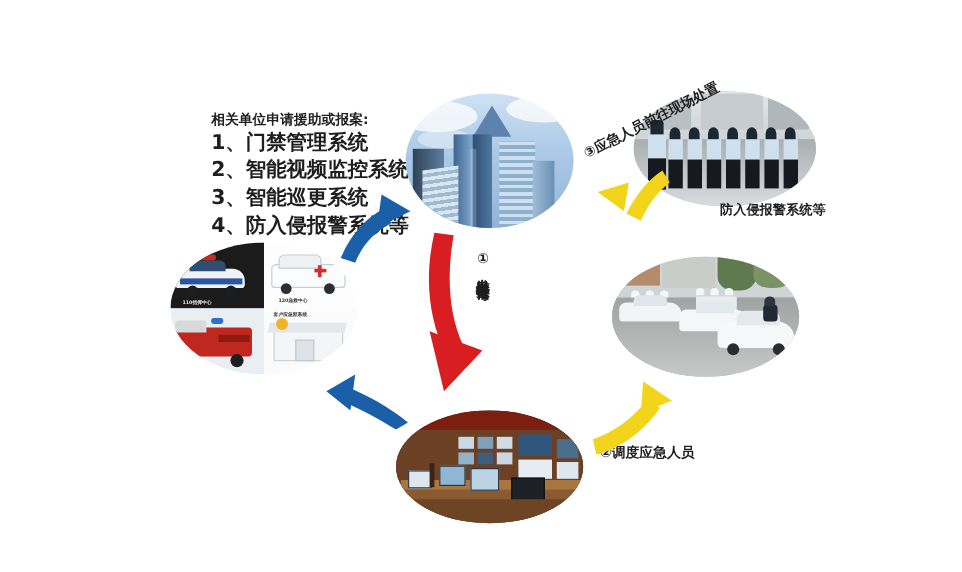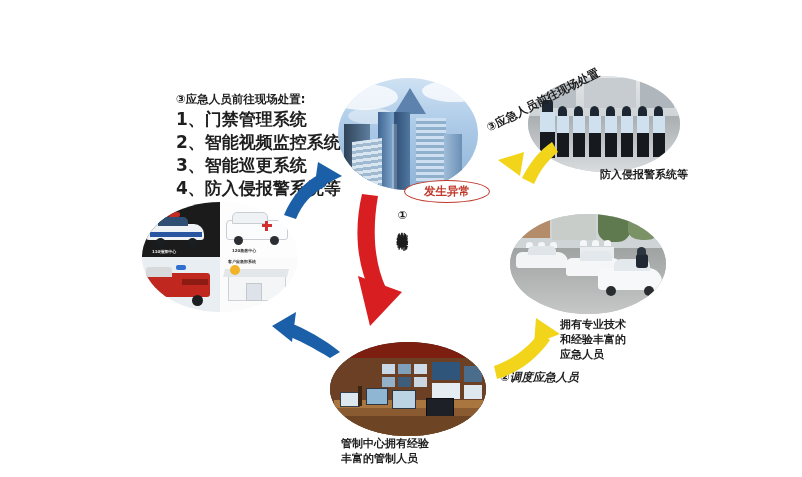--- a/index.html
+++ b/index.html
@@ -26,21 +26,21 @@
   .txt{position:absolute;color:#1e1e1e;font-weight:bold;white-space:pre;line-height:1.35;}
 
   .list-head{left:176px;top:92px;font-size:11.5px;}
   .list-items{left:176px;top:108px;font-size:17px;}
 
   .cap-guards{left:600px;top:168px;font-size:11px;}
   .cap-resp{left:560px;top:318px;font-size:11px;}
   .cap-ctrl{left:341px;top:437px;font-size:11px;}
   .cap-notify{left:130px;top:336px;font-size:11px;}
 
-  .step2{left:500px;top:370px;font-size:11.5px;font-style:italic;}
+  .step2{left:500px;top:370px;font-size:11.5px;}
 
   
   .step3{
     left:484px;top:122px;font-size:11.5px;
     transform:rotate(-27deg);transform-origin:left top;
   }
 
   
   .step1{
     left:396px;top:208px;font-size:11.5px;
@@ -86,21 +86,21 @@
   #arrows{position:absolute;left:0;top:0;width:802px;height:477px;pointer-events:none;}
 
   .mini-cap{position:absolute;font-size:4px;color:#333;font-weight:bold;white-space:nowrap;}
 </style>
 </head>
 <body>
 
 <div id="stage">
 
 
-  <div class="txt list-head">③应急人员前往现场处置:</div>
+  <div class="txt list-head">相关单位申请援助或报案:</div>
   <div class="txt list-items">1、门禁管理系统
 2、智能视频监控系统
 3、智能巡更系统
 4、防入侵报警系统等</div>
 
   <div class="photo ph-building">
     <div class="sky-cloud" style="left:-10px;top:6px;width:70px;height:26px;"></div>
     <div class="sky-cloud" style="left:84px;top:2px;width:64px;height:22px;"></div>
     <div class="sky-cloud" style="left:10px;top:30px;width:46px;height:16px;opacity:.55;"></div>
 
@@ -118,21 +118,20 @@
     <div class="shape" style="left:14px;top:62px;width:30px;height:50px;
          background:repeating-linear-gradient(180deg,#d8e6f2 0px,#d8e6f2 3px,#9fb9d1 3px,#9fb9d1 6px);
          transform:skewY(-8deg);"></div>
 
     <div class="shape" style="left:78px;top:40px;width:30px;height:72px;
          background:repeating-linear-gradient(180deg,#cddff0 0px,#cddff0 3px,#8fb0cd 3px,#8fb0cd 6px);"></div>
     <div class="shape" style="left:106px;top:56px;width:18px;height:56px;
          background:linear-gradient(90deg,#9fbcd8,#6b90b5);"></div>
   </div>
 
-  <div class="badge">发生异常</div>
 
   <div class="photo ph-guards">
     <div class="shape" style="left:0;top:0;width:152px;height:40px;background:linear-gradient(180deg,#e3e6e8,#cfd4d7);"></div>
     <div class="shape" style="left:8px;top:6px;width:40px;height:26px;background:#b9c0c5;"></div>
     <div class="shape" style="left:56px;top:2px;width:52px;height:30px;background:#c6ccd0;"></div>
     <div class="shape" style="left:112px;top:4px;width:34px;height:28px;background:#b0b7bc;"></div>
     <div class="shape" style="left:0;top:40px;width:152px;height:56px;background:linear-gradient(180deg,#a9aeb1,#d9dcde);"></div>
 
     <div class="shape" style="left:14px;top:24px;width:11px;height:14px;background:#1c2733;border-radius:3px 3px 0 0;"></div>
     <div class="shape" style="left:12px;top:36px;width:15px;height:20px;background:#cfe0ef;"></div>
@@ -181,23 +180,20 @@
     <div class="shape" style="left:18px;top:32px;width:28px;height:9px;background:#dfe5e9;border-radius:5px 5px 0 0;"></div>
     <div class="shape" style="left:56px;top:44px;width:58px;height:18px;background:#f4f6f7;border-radius:6px 12px 3px 3px;"></div>
     <div class="shape" style="left:70px;top:37px;width:32px;height:10px;background:#e2e8ec;border-radius:6px 6px 0 0;"></div>
     <div class="shape" style="left:88px;top:54px;width:64px;height:22px;background:#f6f8f9;border-radius:7px 14px 4px 4px;"></div>
     <div class="shape" style="left:104px;top:45px;width:36px;height:12px;background:#e3e9ed;border-radius:7px 7px 0 0;"></div>
     <div class="shape" style="left:96px;top:72px;width:10px;height:10px;background:#2a2d2f;border-radius:50%;"></div>
     <div class="shape" style="left:134px;top:72px;width:10px;height:10px;background:#2a2d2f;border-radius:50%;"></div>
     <div class="shape" style="left:126px;top:40px;width:12px;height:14px;background:#1f2833;border-radius:3px;"></div>
     <div class="shape" style="left:127px;top:33px;width:9px;height:8px;background:#2b3540;border-radius:50% 50% 0 0;"></div>
   </div>
-  <div class="txt cap-resp">拥有专业技术
-和经验丰富的
-应急人员</div>
   <div class="txt step2">②调度应急人员</div>
 
   <div class="photo ph-room">
     <div class="shape" style="left:0;top:0;width:156px;height:16px;background:#7d1f10;"></div>
     <div class="shape" style="left:0;top:16px;width:156px;height:48px;background:#6b4024;"></div>
     <div class="shape" style="left:0;top:64px;width:156px;height:30px;background:#8a5a30;"></div>
 
     <div class="shape" style="left:52px;top:22px;width:13px;height:10px;background:#c8d8e6;"></div>
     <div class="shape" style="left:68px;top:22px;width:13px;height:10px;background:#7fa0bb;"></div>
     <div class="shape" style="left:84px;top:22px;width:13px;height:10px;background:#cfdbe6;"></div>
@@ -210,22 +206,20 @@
     <div class="shape" style="left:134px;top:43px;width:18px;height:14px;background:#dfe7ee;"></div>
 
     <div class="shape" style="left:4px;top:58px;width:150px;height:8px;background:#a9763f;"></div>
     <div class="shape" style="left:10px;top:50px;width:18px;height:13px;background:#dce7ee;border:1px solid #33404d;"></div>
     <div class="shape" style="left:36px;top:46px;width:20px;height:15px;background:#8fb6d3;border:1px solid #2c3742;"></div>
     <div class="shape" style="left:62px;top:48px;width:22px;height:17px;background:#bcd3e3;border:1px solid #2c3742;"></div>
     <div class="shape" style="left:96px;top:56px;width:26px;height:20px;background:#1d2127;border:1px solid #0d0f12;"></div>
     <div class="shape" style="left:28px;top:44px;width:4px;height:20px;background:#3a2414;"></div>
     <div class="shape" style="left:4px;top:74px;width:150px;height:20px;background:#6d4524;"></div>
   </div>
-  <div class="txt cap-ctrl">管制中心拥有经验
-丰富的管制人员</div>
 
   <div class="photo ph-emerg">
 
     <div class="q q1">
       <div class="shape" style="left:4px;top:22px;width:58px;height:16px;background:#f0f3f6;border-radius:6px 10px 3px 3px;"></div>
       <div class="shape" style="left:16px;top:15px;width:30px;height:9px;background:#2e4e73;border-radius:5px 5px 0 0;"></div>
       <div class="shape" style="left:8px;top:30px;width:52px;height:5px;background:#2a55a0;"></div>
       <div class="shape" style="left:14px;top:36px;width:9px;height:9px;background:#1b1e21;border-radius:50%;"></div>
       <div class="shape" style="left:46px;top:36px;width:9px;height:9px;background:#1b1e21;border-radius:50%;"></div>
       <div class="shape" style="left:26px;top:10px;width:12px;height:5px;background:#c42b22;border-radius:2px;"></div>

